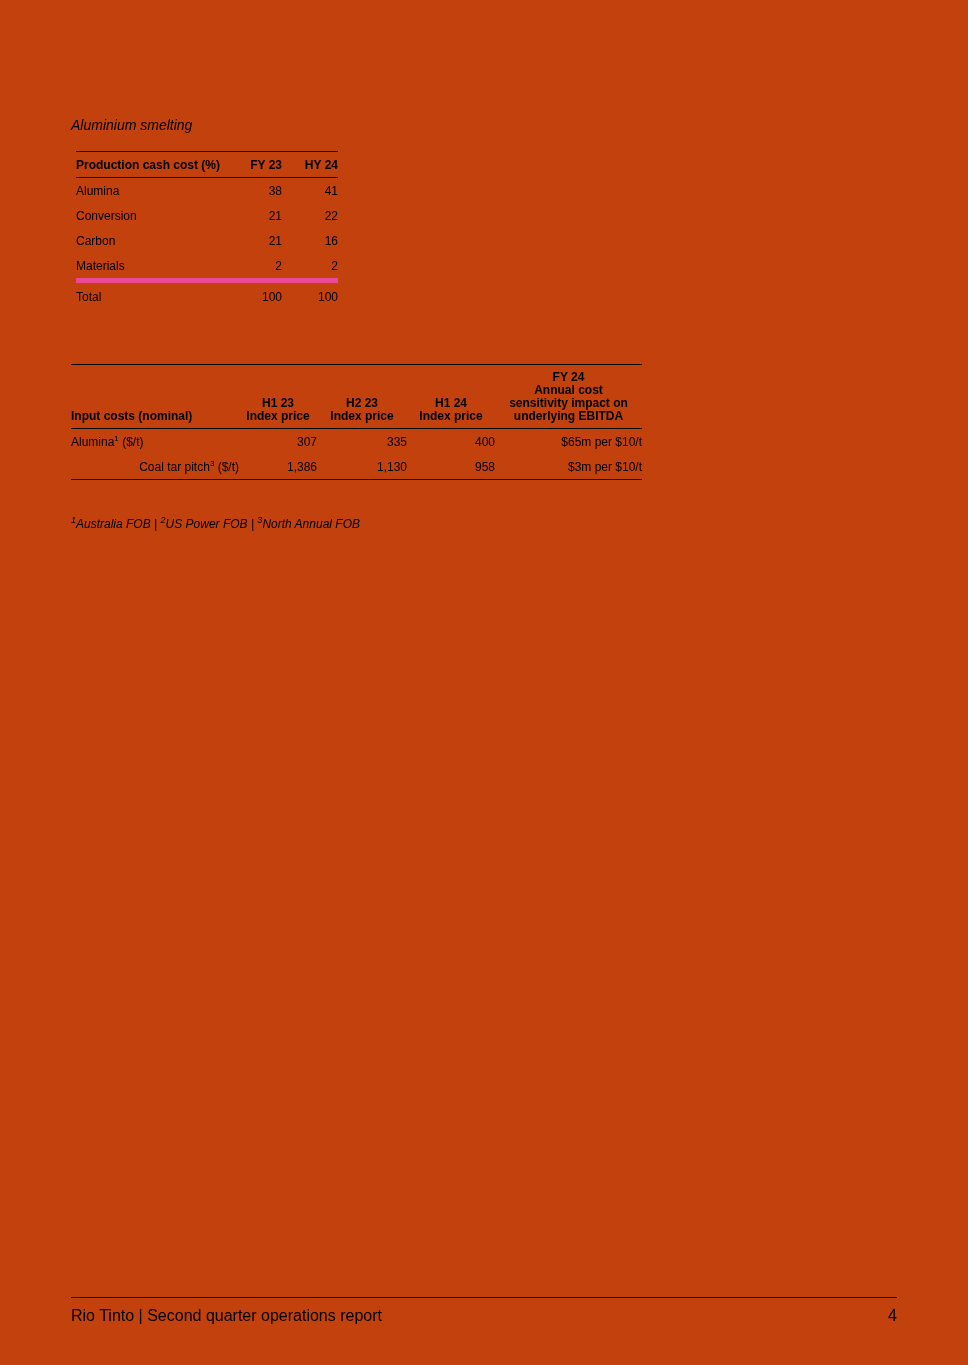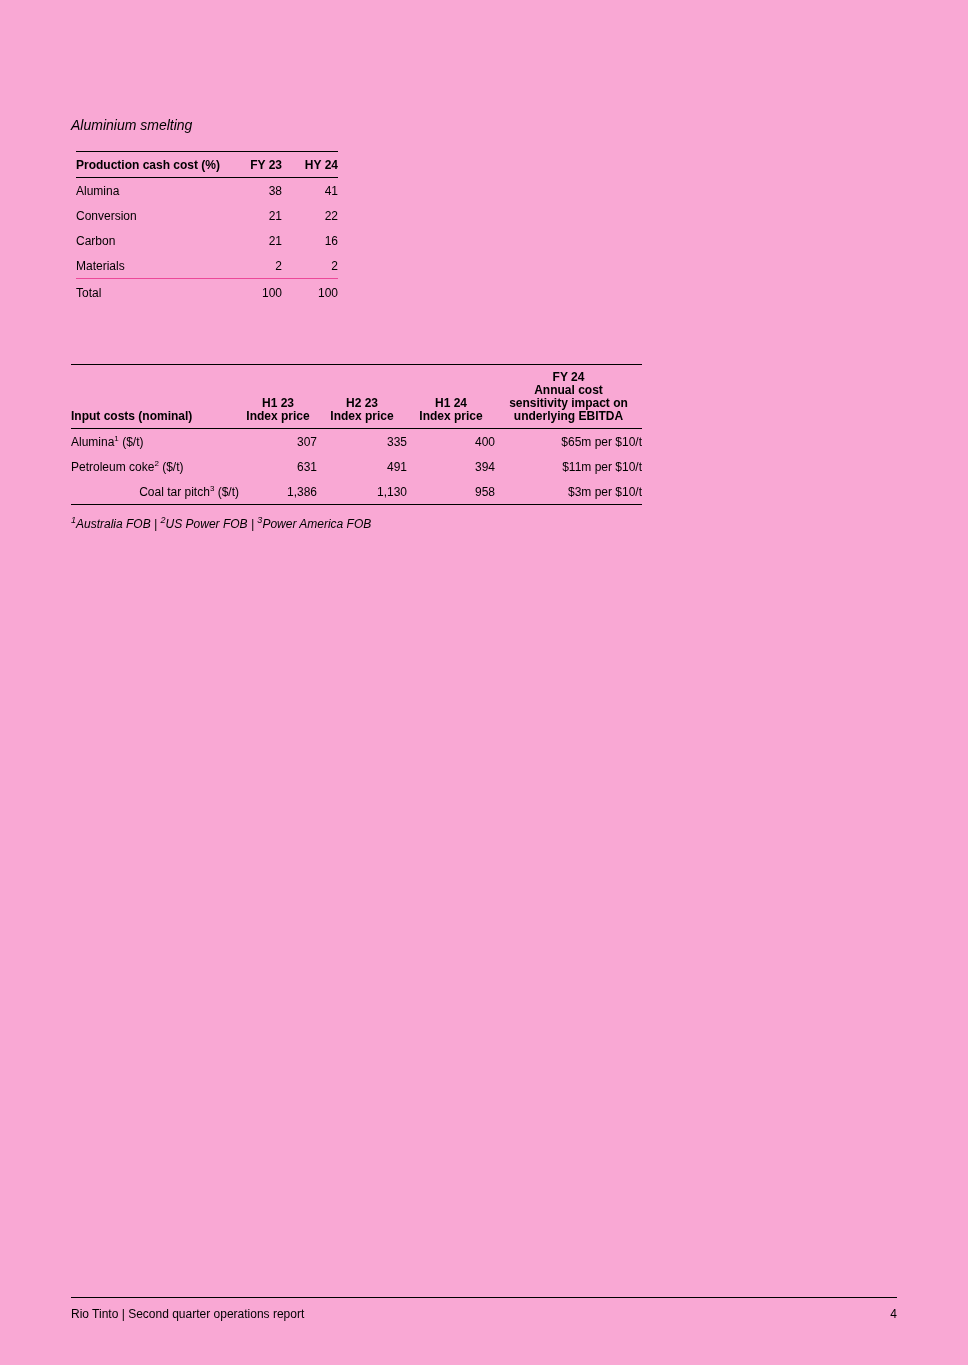--- a/index.html
+++ b/index.html
@@ -5,21 +5,21 @@
   * { margin: 0; padding: 0; box-sizing: border-box; }
   html, body { background: #ffffff; }
   body {
     font-family: "Liberation Sans", "DejaVu Sans", sans-serif;
     color: #000000;
   }
   .page {
     position: relative;
     width: 968px;
     height: 1365px;
-    background: #f9a8d4;
+    background: #c2410c;
     overflow: hidden;
   }
 
   .doc-title {
     position: absolute;
     top: 117px;
     left: 71px;
     font-size: 14px;
     font-style: italic;
     color: #000;
@@ -39,21 +39,21 @@
     text-align: left;
     padding: 6px 0 5px 0;
     border-bottom: 1px solid #000;
     vertical-align: bottom;
   }
   .t1 th.num, .t1 td.num { text-align: right; }
   .t1 td { padding: 6px 0 5px 0; }
   .t1 col.c-label { width: 152px; }
   .t1 col.c-fy23 { width: 54px; }
   .t1 col.c-hy24 { width: 56px; }
-  .t1 tr.last-body td { border-bottom: 1px solid #ec4899; }
+  .t1 tr.last-body td { border-bottom: 5px solid #ec4899; }
   .t1 tr.total-row td { padding-top: 7px; }
 
   
   .table2-wrap {
     position: absolute;
     top: 364px;
     left: 71px;
     width: 571px;
   }
   .t2 { border-top: 1px solid #000; }
@@ -95,21 +95,21 @@
   
   .footer {
     position: absolute;
     top: 1297px;
     left: 71px;
     right: 71px;
     border-top: 1px solid #000;
     padding-top: 9px;
     display: flex;
     justify-content: space-between;
-    font-size: 12px;
+    font-size: 16px;
   }
 </style>
 </head>
 <body>
 
 <div class="page">
 
   <div class="doc-title">Aluminium smelting</div>
 
   <div class="table1-wrap">
@@ -189,40 +189,33 @@
         </tr>
       </thead>
       <tbody>
         <tr>
           <td class="label-col"><span>Alumina</span><sup>1</sup><span> ($/t)</span></td>
           <td>307</td>
           <td>335</td>
           <td>400</td>
           <td>$65m per $10/t</td>
         </tr>
-        <tr>
-          <td class="label-col"><span>Petroleum coke</span><sup>2</sup><span> ($/t)</span></td>
-          <td>631</td>
-          <td>491</td>
-          <td>394</td>
-          <td>$11m per $10/t</td>
-        </tr>
         <tr class="last-body">
           <td class="label-col"><span>Coal tar pitch</span><sup>3</sup><span> ($/t)</span></td>
           <td>1,386</td>
           <td>1,130</td>
           <td>958</td>
           <td>$3m per $10/t</td>
         </tr>
       </tbody>
     </table>
   </div>
 
   <div class="footnote">
-    <sup>1</sup><span>Australia FOB</span><span> | </span><sup>2</sup><span>US Power FOB</span><span> | </span><sup>3</sup><span>Power America FOB</span>
+    <sup>1</sup><span>Australia FOB</span><span> | </span><sup>2</sup><span>US Power FOB</span><span> | </span><sup>3</sup><span>North Annual FOB</span>
   </div>
 
   <div class="footer">
     <span>Rio Tinto | Second quarter operations report</span>
     <span>4</span>
   </div>
 
 </div>
 
 </body></html>

